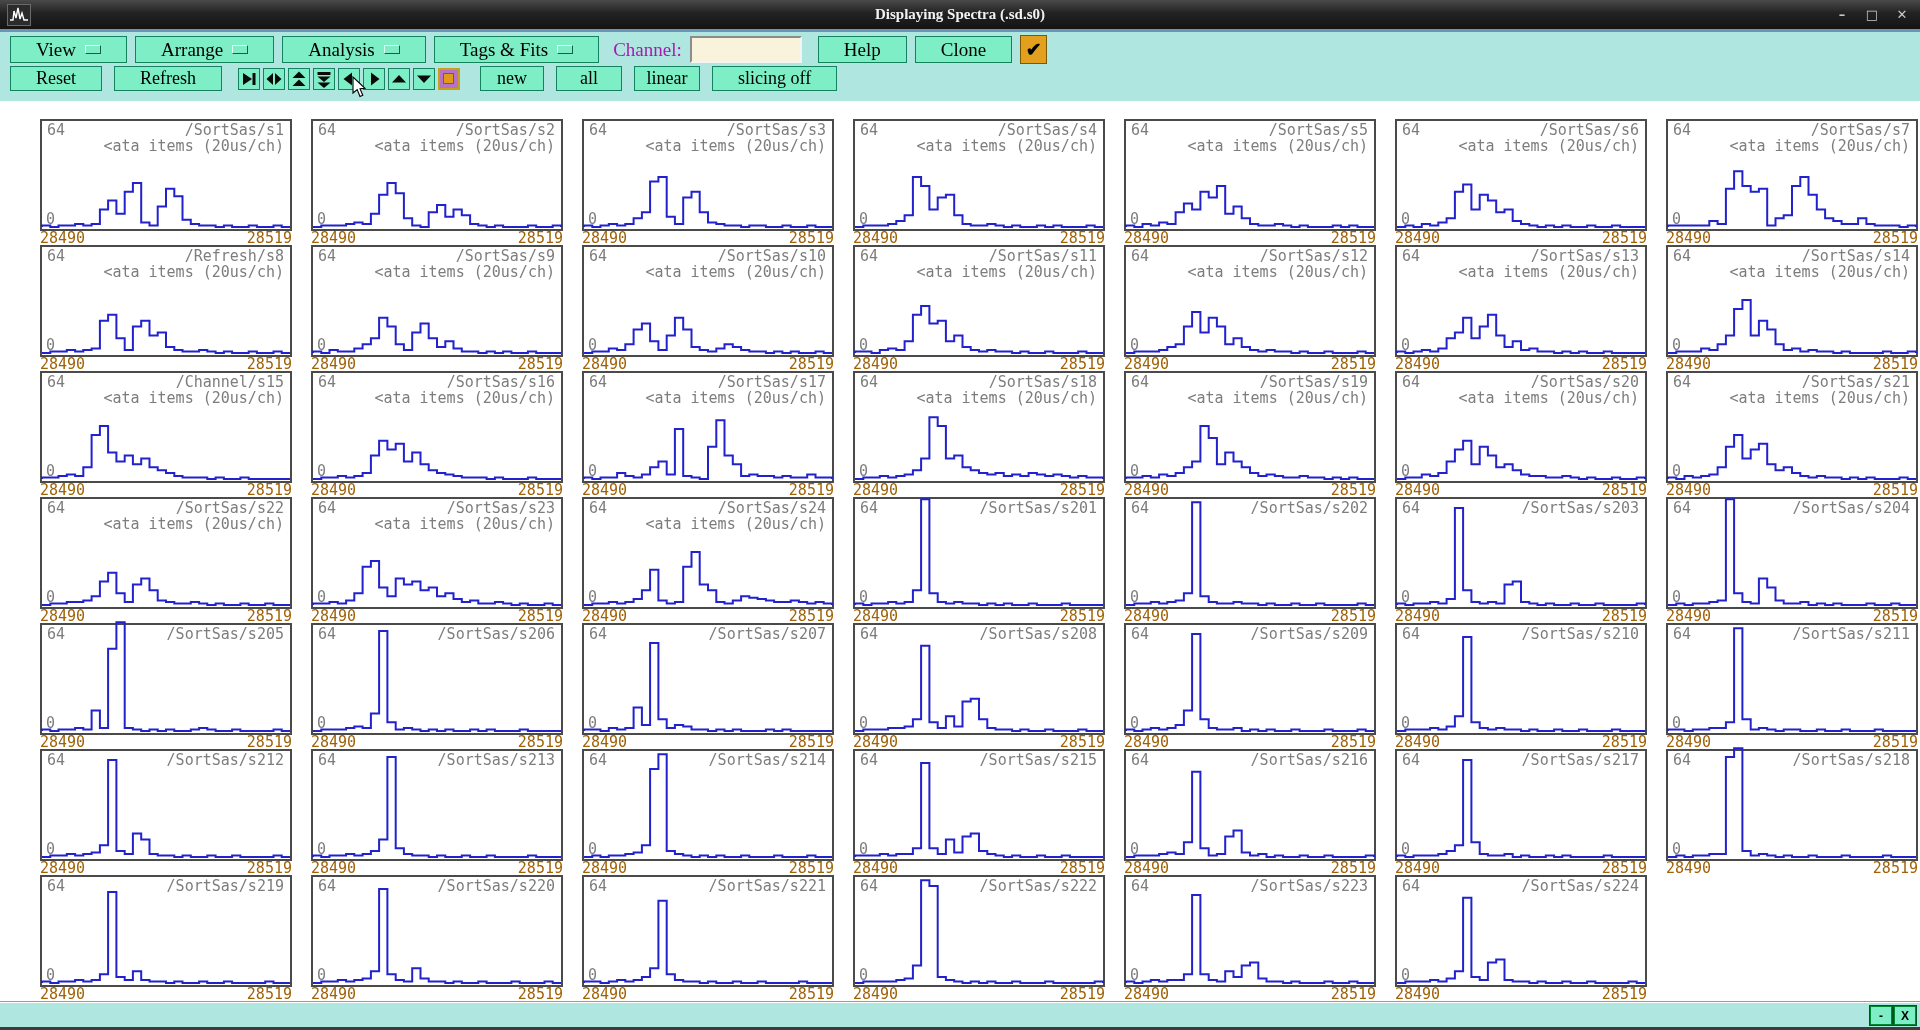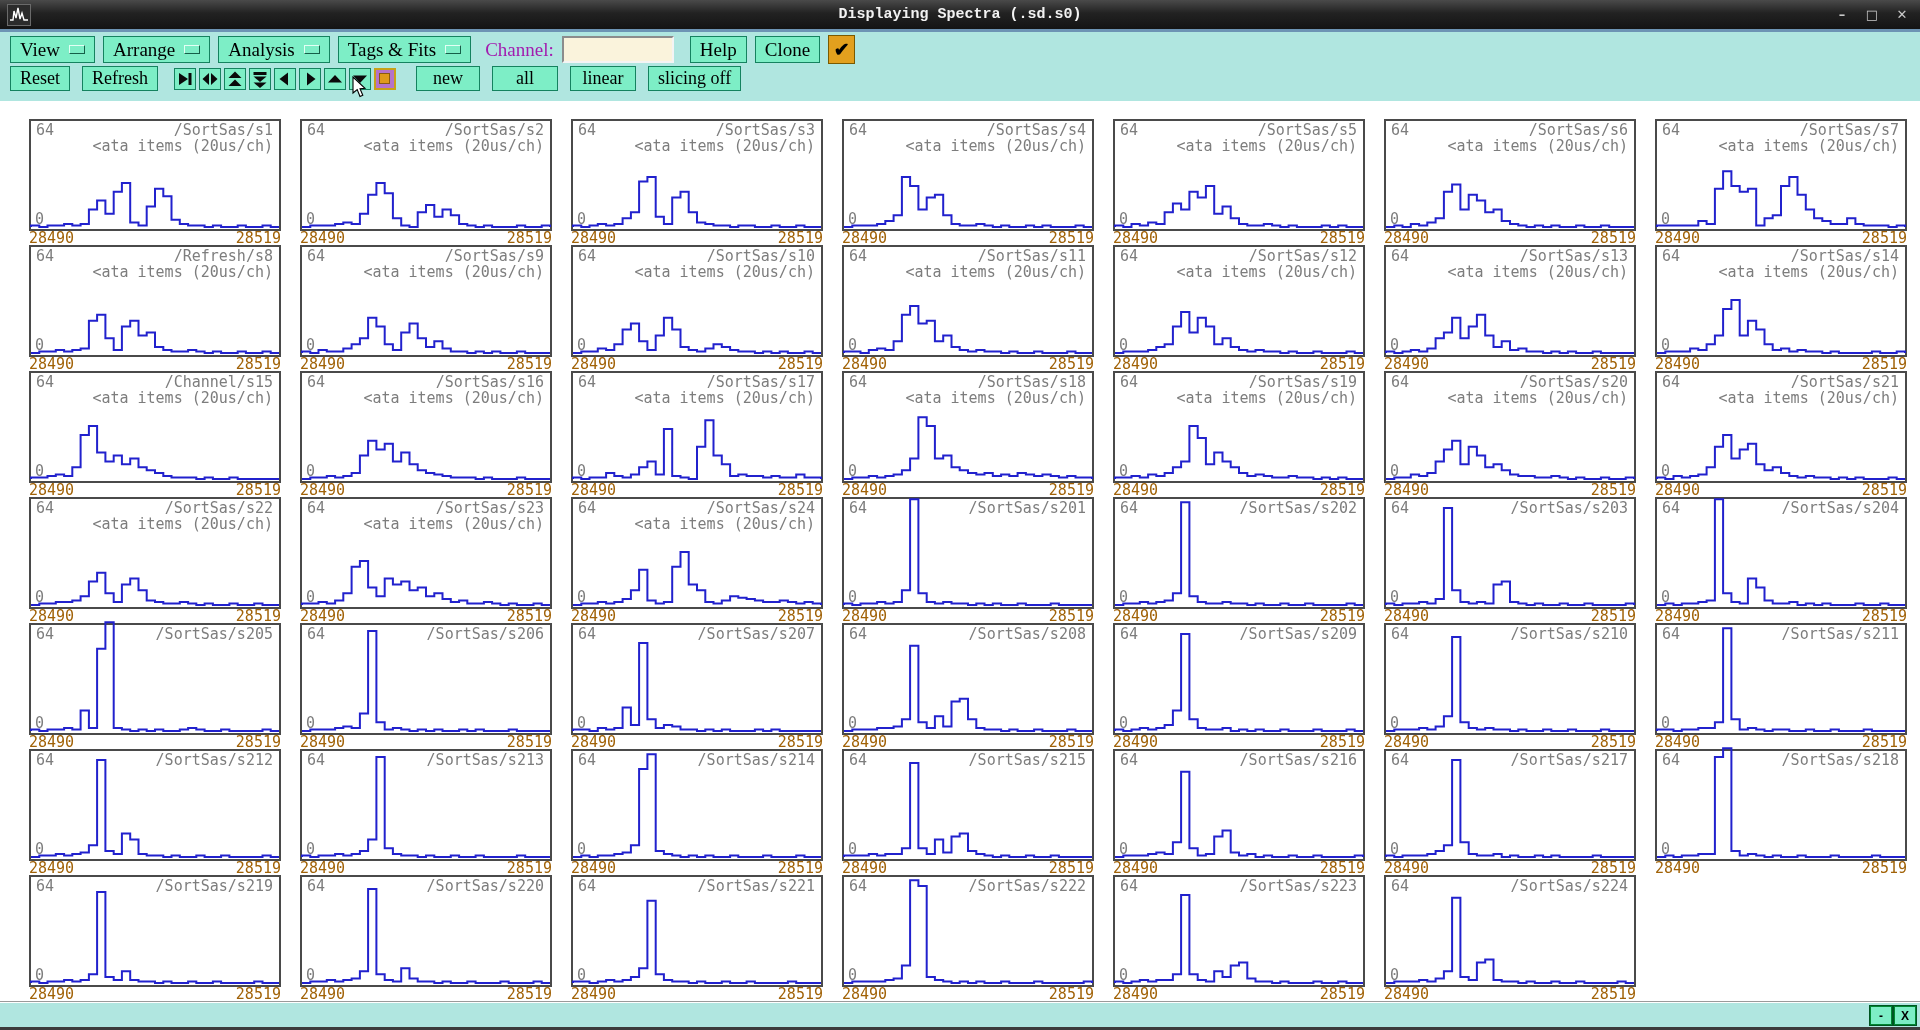--- a/index.html
+++ b/index.html
@@ -4,55 +4,55 @@
 <style>
   html,body{margin:0;padding:0;}
   body{width:1920px;height:1030px;position:relative;background:#ffffff;overflow:hidden;
        font-family:"Liberation Serif",serif;}
 
   
   .titlebar{position:absolute;left:0;top:0;width:1920px;height:29px;
     background:linear-gradient(180deg,#4a4a4a 0%,#222 45%,#141414 100%);
     display:flex;align-items:center;}
   .title-text{position:absolute;left:0;right:0;text-align:center;color:#f2f2f2;
-    font-family:Liberation Mono, monospace;font-weight:bold;font-size:15px;}
+    font-family:Liberation Serif, serif;font-weight:bold;font-size:15px;}
   .app-icon{position:absolute;left:7px;top:4px;width:22px;height:20px;background:#2b2b2b;
     border:1px solid #6a6a6a;}
   .win-btns{position:absolute;right:10px;top:0;height:29px;display:flex;gap:14px;align-items:center;}
   .win-btn{color:#c9c9c9;font-family:"DejaVu Sans",sans-serif;font-size:13px;font-weight:bold;
     width:16px;text-align:center;cursor:default;}
   .blue-strip{position:absolute;left:0;top:29px;width:1920px;height:3px;background:#6d94b4;}
 
   
   .toolbar{position:absolute;left:0;top:32px;width:1920px;height:69px;background:#b0e6e0;}
   .tb-row1{position:absolute;left:10px;top:4px;height:27px;display:flex;gap:8px;align-items:center;}
   .tb-row2{position:absolute;left:10px;top:34px;height:25px;display:flex;gap:12px;align-items:center;}
   .btn{background:#7deec6;border:1px solid #15825f;height:27px;display:flex;align-items:center;
-    justify-content:center;padding:0 9px;font-size:19px;color:#000;box-sizing:border-box;cursor:default;}
+    justify-content:center;padding:0 25px;font-size:19px;color:#000;box-sizing:border-box;cursor:default;}
   .tb-row2 .btn{height:25px;font-size:18px;}
   .menu-btn{gap:9px;}
   .menu-dash{width:14px;height:7px;background:#7deec6;border-top:1px solid #e2fff4;
     border-left:1px solid #e2fff4;border-bottom:1px solid #155f48;border-right:1px solid #155f48;}
   .channel-label{color:#a21caf;font-size:19px;margin-left:6px;}
   .channel-input{width:100px;height:23px;background:#faf3dc;border:2px solid;
     border-color:#8c8c8c #f4f4f4 #f4f4f4 #8c8c8c;font-size:16px;padding:0 4px;
     font-family:"Liberation Serif",serif;}
   .check-btn{width:25px;height:27px;background:#e2a01e;border:1px solid #7a5a00;display:flex;
     align-items:center;justify-content:center;font-size:19px;font-weight:bold;color:#000;cursor:default;}
   .nav-group{display:flex;gap:3px;margin-left:4px;align-items:center;}
   .nav-btn{width:22px;height:22px;background:#7deec6;border:1px solid #15825f;display:flex;
     align-items:center;justify-content:center;box-sizing:border-box;padding:0;cursor:default;}
   .nav-btn svg{display:block;}
   .toggle-btn{width:22px;height:22px;box-sizing:border-box;background:#b473c9;
     border:2px solid #c8a018;display:flex;align-items:center;justify-content:center;cursor:default;}
   .toggle-inner{width:9px;height:9px;background:#df9a1b;border:1px solid #8a5a10;}
   .grp{margin-left:8px;}
 
   
-  .plots{position:absolute;left:18px;top:119px;display:grid;
+  .plots{position:absolute;left:29px;top:119px;display:grid;
     grid-template-columns:repeat(7,252px);column-gap:19px;row-gap:0;padding-left:11px;}
   .cell{width:252px;height:126px;position:relative;}
   .pbox{position:absolute;left:0;top:0;width:252px;height:112px;border:2px solid #4a4a4a;
     background:#fff;box-sizing:border-box;}
   .pbox svg{position:absolute;left:0;top:0;overflow:visible;}
   .plab{position:absolute;font-family:"DejaVu Sans Mono",monospace;font-size:15px;
     color:#7d7d7d;white-space:pre;line-height:16px;}
   .ymax{left:5px;top:1px;}
   .ptitle{right:6px;top:1px;}
   .psub{right:6px;top:17px;}

